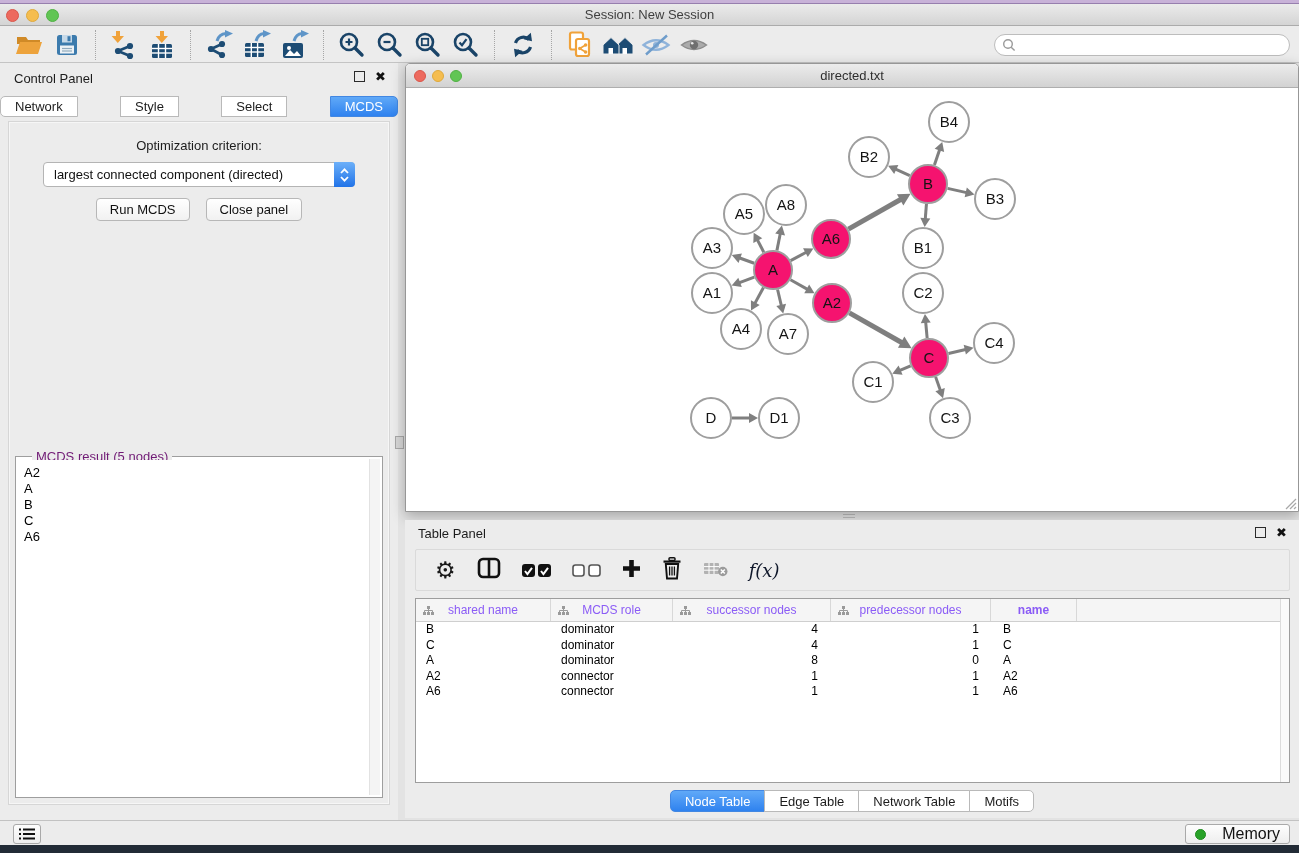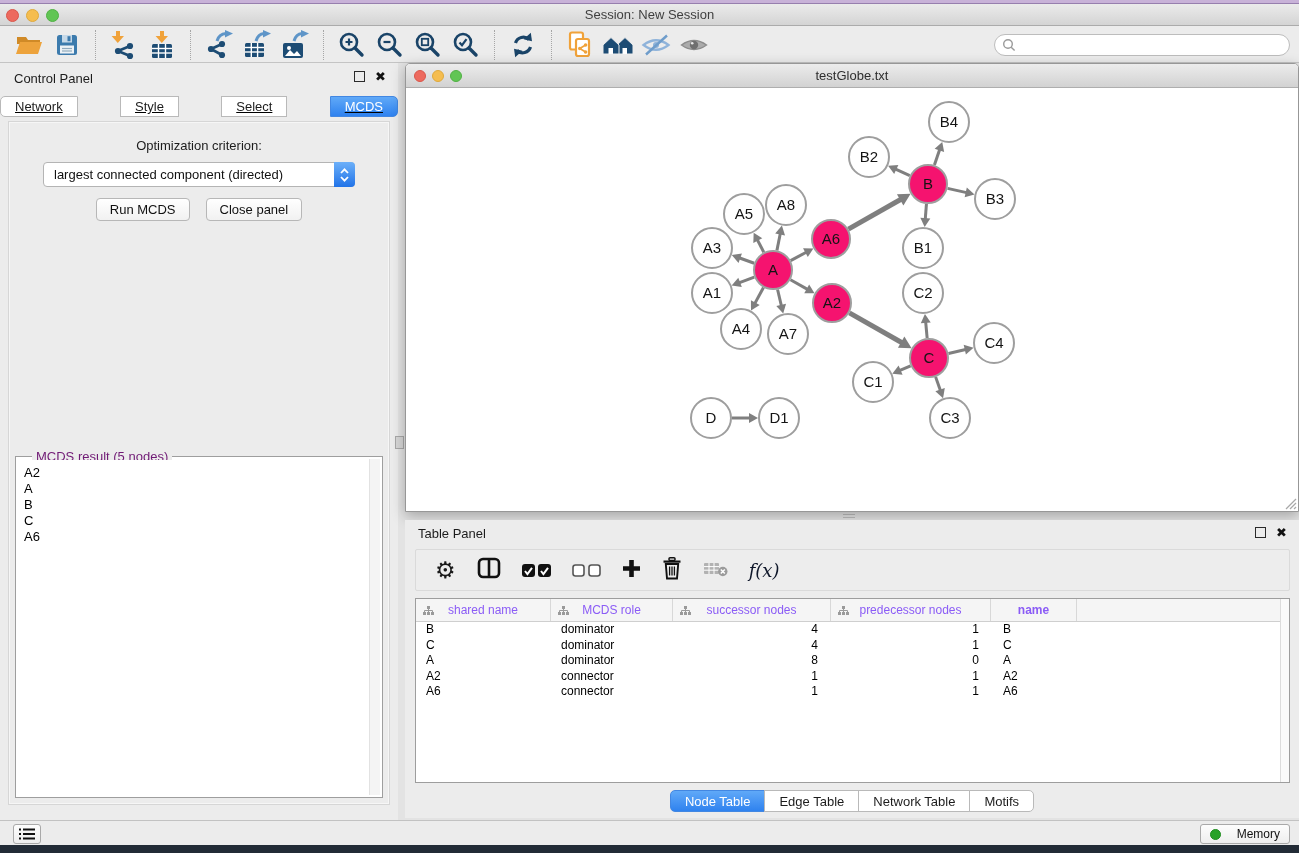--- a/index.html
+++ b/index.html
@@ -22,21 +22,21 @@
   
   .toolbar { position:absolute; top:27px; left:0; right:0; height:36px; background:#ececec;
     border-bottom:1px solid #c4c4c4; display:flex; align-items:center; padding-left:10px; }
   .tbtn { width:38px; height:34px; display:flex; align-items:center; justify-content:center; }
   .tsep { width:0; height:30px; border-left:1px dotted #a6a6a6; margin:0 9px; }
   .searchbox { margin-left:auto; margin-right:9px; width:296px; height:22px; background:#fff;
     border:1px solid #bdbdbd; border-radius:11px; display:flex; align-items:center; padding-left:7px; }
   .searchbox input { border:none; outline:none; flex:1; font-size:12px; background:transparent; height:18px; margin-left:4px; }
 
   
-  .control-panel { position:absolute; left:0; top:63px; width:398px; height:757px; background:#ececec;text-decoration:underline; }
+  .control-panel { position:absolute; left:0; top:63px; width:398px; height:757px; background:#ececec; }
   .cp-header { position:relative; height:30px; }
   .cp-header .cp-title { position:absolute; left:14px; top:8px; font-size:13px; color:#1c1c1c; }
   .panel-float { width:11px; height:11px; border:1.6px solid #2a2a2a; display:inline-block; }
   .panel-close { font-size:13px; color:#111; font-family:"DejaVu Sans",sans-serif; font-weight:bold; line-height:11px; }
   .cp-icons { position:absolute; right:12px; top:8px; display:flex; gap:10px; align-items:center; }
   .seg-row { display:flex; justify-content:space-between; margin-top:3px; }
   .seg { height:21px; line-height:20px; padding:0 14px; font-size:13px; background:#fff;
     border:1px solid #b9b9b9; margin-left:-1px; color:#1c1c1c; }
   .seg-first { border-radius:5px 0 0 5px; margin-left:0; }
   .seg-last { border-radius:0 5px 5px 0; }
@@ -92,21 +92,21 @@
   .td { font-size:12px; color:#000; line-height:15.6px; white-space:nowrap; overflow:hidden; }
   .tp-scroll { position:absolute; top:0; right:0; bottom:0; width:9px; background:#fafafa; border-left:1px solid #dcdcdc; }
   .tp-tabs { position:absolute; bottom:6px; left:0; right:0; display:flex; justify-content:center; }
   .tp-tabs .seg { height:22px; line-height:21px; }
 
   
   .statusbar { position:absolute; left:0; top:820px; width:100%; height:25px; background:#ececec; border-top:1px solid #c2c2c2; }
   .list-btn { position:absolute; left:13px; top:3px; width:28px; height:20px; border:1px solid #a9a9a9; border-radius:3px;
     background:linear-gradient(#fdfdfd,#eeeeee); display:flex; align-items:center; justify-content:center; }
   .memory-btn { position:absolute; right:9px; top:3px; height:20px; border:1px solid #a9a9a9; border-radius:3px;
-    background:linear-gradient(#fdfdfd,#eeeeee); display:flex; align-items:center; gap:16px; padding:0 9px; font-size:12px; color:#111; }
+    background:linear-gradient(#fdfdfd,#eeeeee); display:flex; align-items:center; gap:16px; padding:0 9px; font-size:16px; color:#111; }
   .memory-dot { width:11px; height:11px; border-radius:50%; background:#28a228; border:1px solid #1e8c1e; }
   .desktop-strip { position:absolute; left:0; bottom:0; width:100%; height:8px; background:#222b36; }
 
   .mcds-item { cursor:default; }
 </style>
 </head>
 <body>
 
 <div class="screen">
 
@@ -335,21 +335,21 @@
   <div class="split-handle"></div>
   <div class="hsplit-tick"></div>
 
   <div class="net-window">
     <div class="net-titlebar">
       <div class="lights">
         <span class="light red"></span>
         <span class="light yellow"></span>
         <span class="light green"></span>
       </div>
-      <div class="net-title">testGlobe.txt</div>
+      <div class="net-title">directed.txt</div>
     </div>
     <div class="net-canvas">
       <svg width="892" height="423" viewBox="0 0 892 423">
           <g>
             <line x1="348.28605427212415" y1="188.0560778973958" x2="332.19952401902617" y2="194.12149094364588" stroke="#7f7f7f" stroke-width="3"></line>
             <polygon points="325.64964301426966,196.5911182077344 332.3068991174648,188.73739672193733 335.83493806616275,198.09436958587526" fill="#7f7f7f"></polygon>
           </g>
           <g>
             <line x1="384.45516294246266" y1="190.76305723900452" x2="402.43553002767544" y2="200.8198727273439" stroke="#7f7f7f" stroke-width="3"></line>
             <polygon points="408.54483705753734,204.23694276099548 398.249249423678,204.2073577390591 403.1307780431803,195.4797762678278" fill="#7f7f7f"></polygon>

